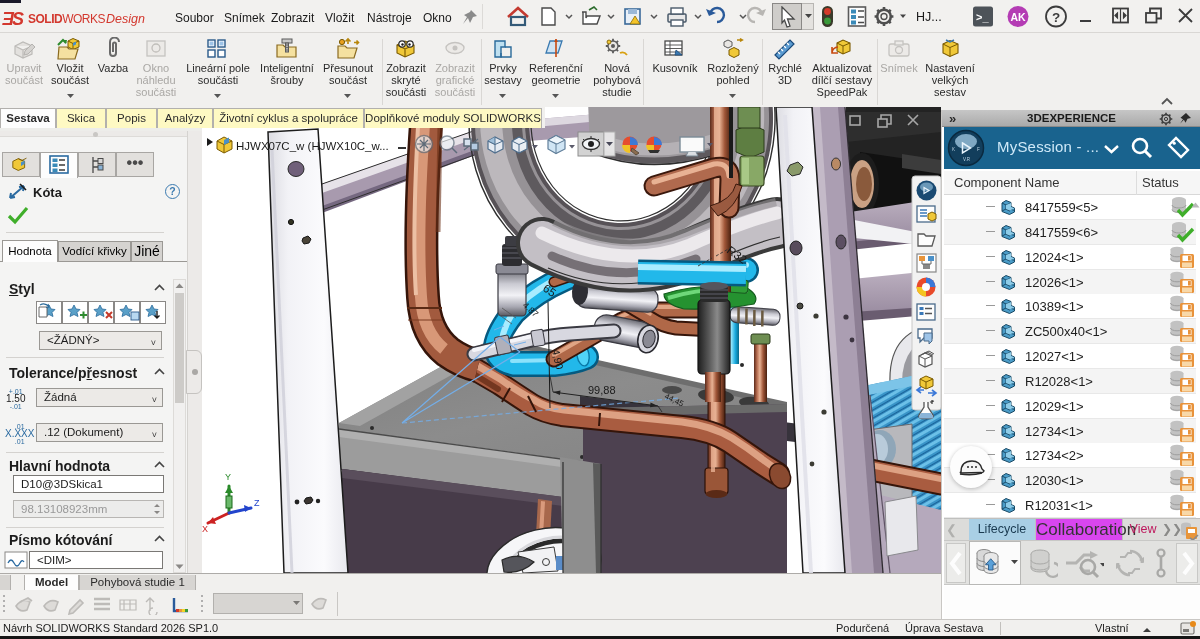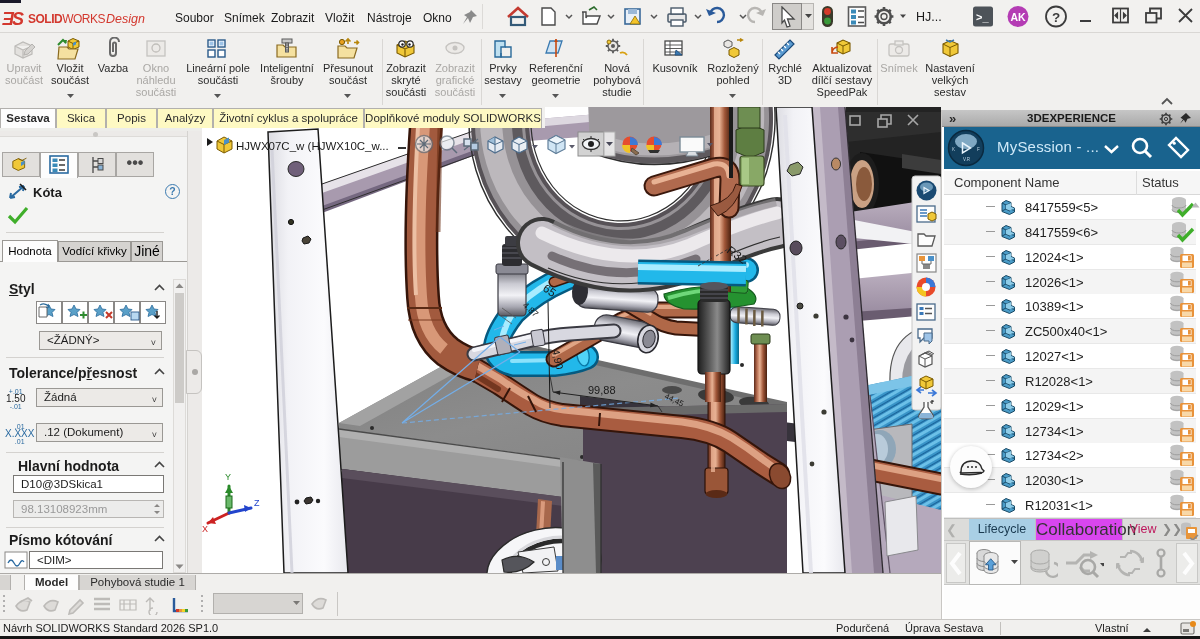--- a/index.html
+++ b/index.html
@@ -865,21 +865,21 @@
   <div class="shead abs" style="left:9px;top:234px">Tolerance/p<span style="text-decoration:underline">ř</span>esnost</div>
   <svg class="abs" style="left:153px;top:236px" width="13" height="9">
         <path d="M2 7 l4.5 -4.5 L11 7" fill="none" stroke="#444" stroke-width="1.6"></path>
       </svg>
   <div class="abs" style="left:6px;top:257px;font-size:9px;color:#2a6aa0;line-height:7px;text-align:center"><span style="font-size:7px">+.01</span><br><span style="font-size:10px;color:#1a1a1a">1.50</span><br><span style="font-size:7px">-.01</span></div>
   <div class="dd" style="left:36px;top:257px;width:127px">Žádná<span class="ddarr">˅</span></div>
   <div class="abs" style="left:5px;top:292px;font-size:9px;color:#2a6aa0;line-height:7px;text-align:center"><span style="font-size:7px">.01</span><br><span style="font-size:10px">X.XXX</span><br><span style="font-size:7px">.01</span></div>
   <div class="dd" style="left:36px;top:292px;width:127px">.12 (Dokument)<span class="ddarr">˅</span></div>
   <div class="hr" style="top:321px"></div>
 
-  <div class="shead abs" style="left:18px;top:327px">Hlavní hodnota</div>
+  <div class="shead abs" style="left:9px;top:327px">Hlavní hodnota</div>
   <svg class="abs" style="left:153px;top:329px" width="13" height="9">
         <path d="M2 7 l4.5 -4.5 L11 7" fill="none" stroke="#444" stroke-width="1.6"></path>
       </svg>
   <div class="dd ddw" style="left:13px;top:344px;width:151px;height:18px;border-color:#7a7875">D10@3DSkica1</div>
   <div class="dd" style="left:13px;top:369px;width:151px;height:18px;background:#ececeb;color:#999;border-color:#b8b6b3">98.13108923mm</div>
   <svg class="abs" style="left:152px;top:371px" width="10" height="14">
         <path d="M2 5 l3 -3 l3 3 z M2 9 l3 3 l3 -3 z" fill="#8a8886"></path>
       </svg>
   <div class="hr" style="top:396px"></div>
 

